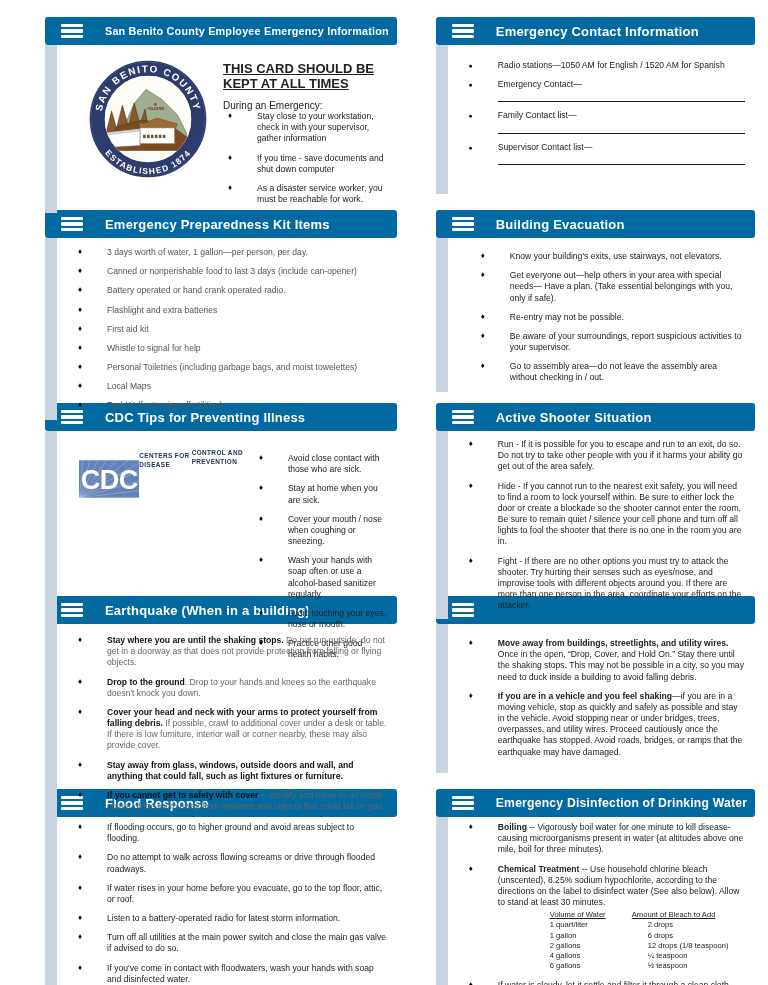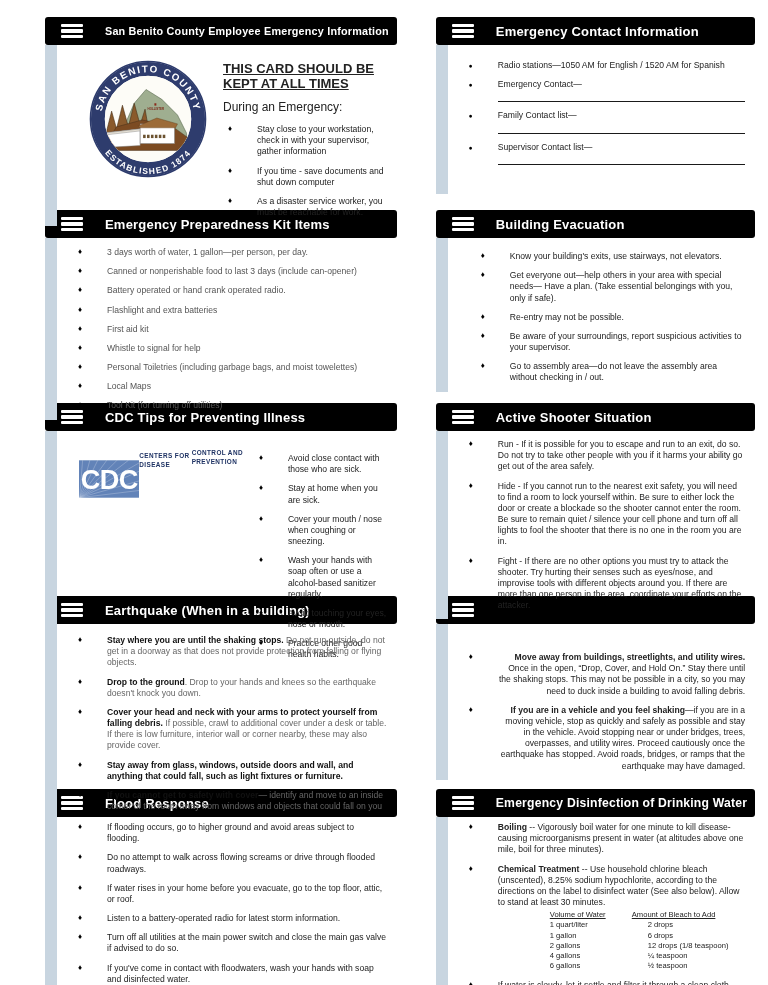--- a/index.html
+++ b/index.html
@@ -1,38 +1,38 @@
 <!DOCTYPE html>
 <html><head>
 <meta charset="utf-8">
 <style>
   html,body{margin:0;padding:0;background:#ffffff;}
   body{width:768px;height:985px;overflow:hidden;font-family:"Liberation Sans",sans-serif;color:#222;}
   .grid{padding:17px 40px 0 45px;display:grid;grid-template-columns:1fr 1fr;column-gap:39px;row-gap:16px;}
   .card{height:177px;display:flex;flex-direction:column;}
-  .card-header{height:28px;flex:0 0 28px;background:#000000;border-radius:3px;display:flex;align-items:center;padding:0 8px 0 16px;}
+  .card-header{height:28px;flex:0 0 28px;background:#0369a1;border-radius:3px;display:flex;align-items:center;padding:0 8px 0 16px;}
   .hamburger{width:22px;display:flex;flex-direction:column;gap:2.6px;cursor:pointer;}
   .hamburger i{display:block;height:3.2px;background:#ffffff;border-radius:1px;}
   .card-title{color:#fff;font-weight:bold;font-size:13px;margin-left:22px;white-space:nowrap;letter-spacing:.2px;}
   .t-xs{font-size:10.8px;}
   .t-sm{font-size:12.2px;}
   .card-body{flex:1;position:relative;padding-left:12px;}
   .strip{position:absolute;left:0;top:0;bottom:0;width:12px;background:#c8d5e0;}
   .content{height:100%;box-sizing:border-box;padding:10px 10px 0 16px;}
   ul.bullets{list-style:none;margin:0;padding:0;}
   ul.bullets li{position:relative;padding-left:34px;margin-bottom:8px;font-size:8.6px;line-height:1.3;}
   ul.bullets li::before{content:"\2666";position:absolute;left:5px;top:0;font-size:8px;color:#000;}
   ul.dots li::before{content:"\25CF";font-size:6.5px;top:2px;}
   b{font-weight:bold;}
   
   .split{display:flex;height:100%;}
   .logo-col{flex:0 0 150px;display:flex;justify-content:center;align-items:flex-start;padding-top:5px;}
   .text-col{flex:1;padding-top:6px;}
   .keep-card{font-size:13px;font-weight:bold;text-decoration:underline;margin-bottom:9px;}
-  .intro{font-size:12px;margin-bottom:10px;}
+  .intro{font-size:10px;}
   .c-emp li{padding-left:26px;font-size:8.2px;margin-bottom:9px;}
   .c-emp li::before{left:2px;}
   
   .c-contact .content{padding-top:15px;}
   .c-contact li{font-size:9px;margin-bottom:5px;}
   .fill-line{border-bottom:1.1px solid #1a1a1a;width:247px;margin:11px 0 5px 0;}
   
   .c-kit .content{padding-top:9px;}
   .c-kit li{font-size:7.2px;color:#555;margin-bottom:7.6px;padding-left:38px;}
   .c-kit li::before{left:6px;color:#111;}
@@ -49,21 +49,21 @@
   
   .c-shoot .content{padding-top:8px;}
   .c-shoot li{font-size:8px;line-height:1.3;margin-bottom:7px;padding-left:36px;}
   .c-shoot li::before{left:7px;}
   
   .c-eqin .content{padding-top:11px;}
   .c-eqin li{font-size:6.9px;line-height:1.42;color:#666;margin-bottom:6.5px;padding-left:36px;}
   .c-eqin li b{color:#111;}
   .c-eqin li::before{left:6px;}
   
-  .c-eqout .content{padding-top:28px;text-align:right;}
+  .c-eqout .content{padding-top:14px;}
   .c-eqout li{font-size:8.9px;line-height:1.3;margin-bottom:9px;padding-left:38px;}
   .c-eqout li::before{left:8px;}
   
   .c-flood .content{padding-top:5px;}
   .c-flood li{font-size:8px;line-height:1.3;margin-bottom:6.2px;padding-left:32px;}
   .c-flood li::before{left:5px;}
   
   .c-water .content{padding-top:5px;}
   .c-water li{font-size:7.8px;line-height:1.32;margin-bottom:6px;padding-left:30px;}
   .c-water li::before{left:4px;}

